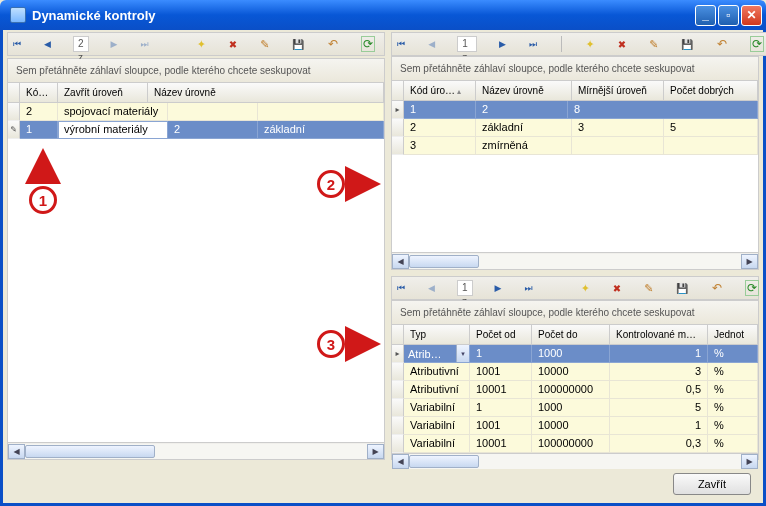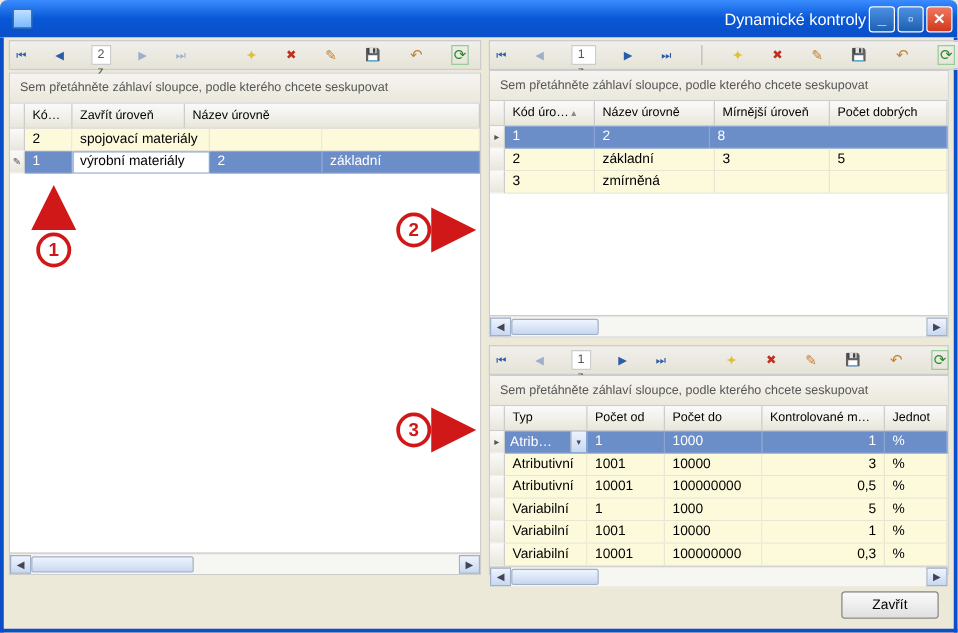--- a/index.html
+++ b/index.html
@@ -1,20 +1,20 @@
 <!DOCTYPE html>
 <html><head>
 <meta charset="utf-8">
 <style>
 * { box-sizing: border-box; margin: 0; padding: 0; }
 body { font-family: Tahoma, sans-serif; font-size: 11px; background: #ece9d8; width: 766px; height: 506px; overflow: hidden; }
 
 .titlebar { height: 30px; background: linear-gradient(to bottom, #3b8cff 0%, #0857d6 50%, #0a4fc7 100%); display: flex; align-items: center; padding: 0 4px; color: white; border-radius: 6px 6px 0 0; }
 .titlebar .app-icon { width: 16px; height: 16px; margin: 0 6px; background: linear-gradient(to bottom, #bfe0ff, #7ab8ff); border: 1px solid #3a70b0; border-radius: 2px; }
-.titlebar .title { font-weight: normal; font-size: 13px; flex: 1; text-align: right; }
+.titlebar .title { font-weight: bold; font-size: 13px; flex: 1; }
 .titlebar .winbtn { width: 21px; height: 21px; margin-left: 2px; border: 1px solid #fff; border-radius: 3px; display: flex; align-items: center; justify-content: center; font-weight: bold; font-size: 12px; cursor: pointer; }
 .btn-min, .btn-max { background: linear-gradient(to bottom, #4a90e2, #1f5fb0); color: white; }
 .btn-close { background: linear-gradient(to bottom, #f07860, #d0381c); color: white; }
 
 .content { position: absolute; top: 30px; left: 0; right: 0; bottom: 0; border: 3px solid #0a4fc7; border-top: none; background: #ece9d8; }
 
 .pane-left { position: absolute; left: 4px; top: 2px; width: 378px; height: 428px; }
 .pane-right-top { position: absolute; left: 388px; top: 26px; width: 368px; height: 214px; }
 .pane-right-bot { position: absolute; left: 388px; top: 248px; width: 368px; height: 208px; }
 

